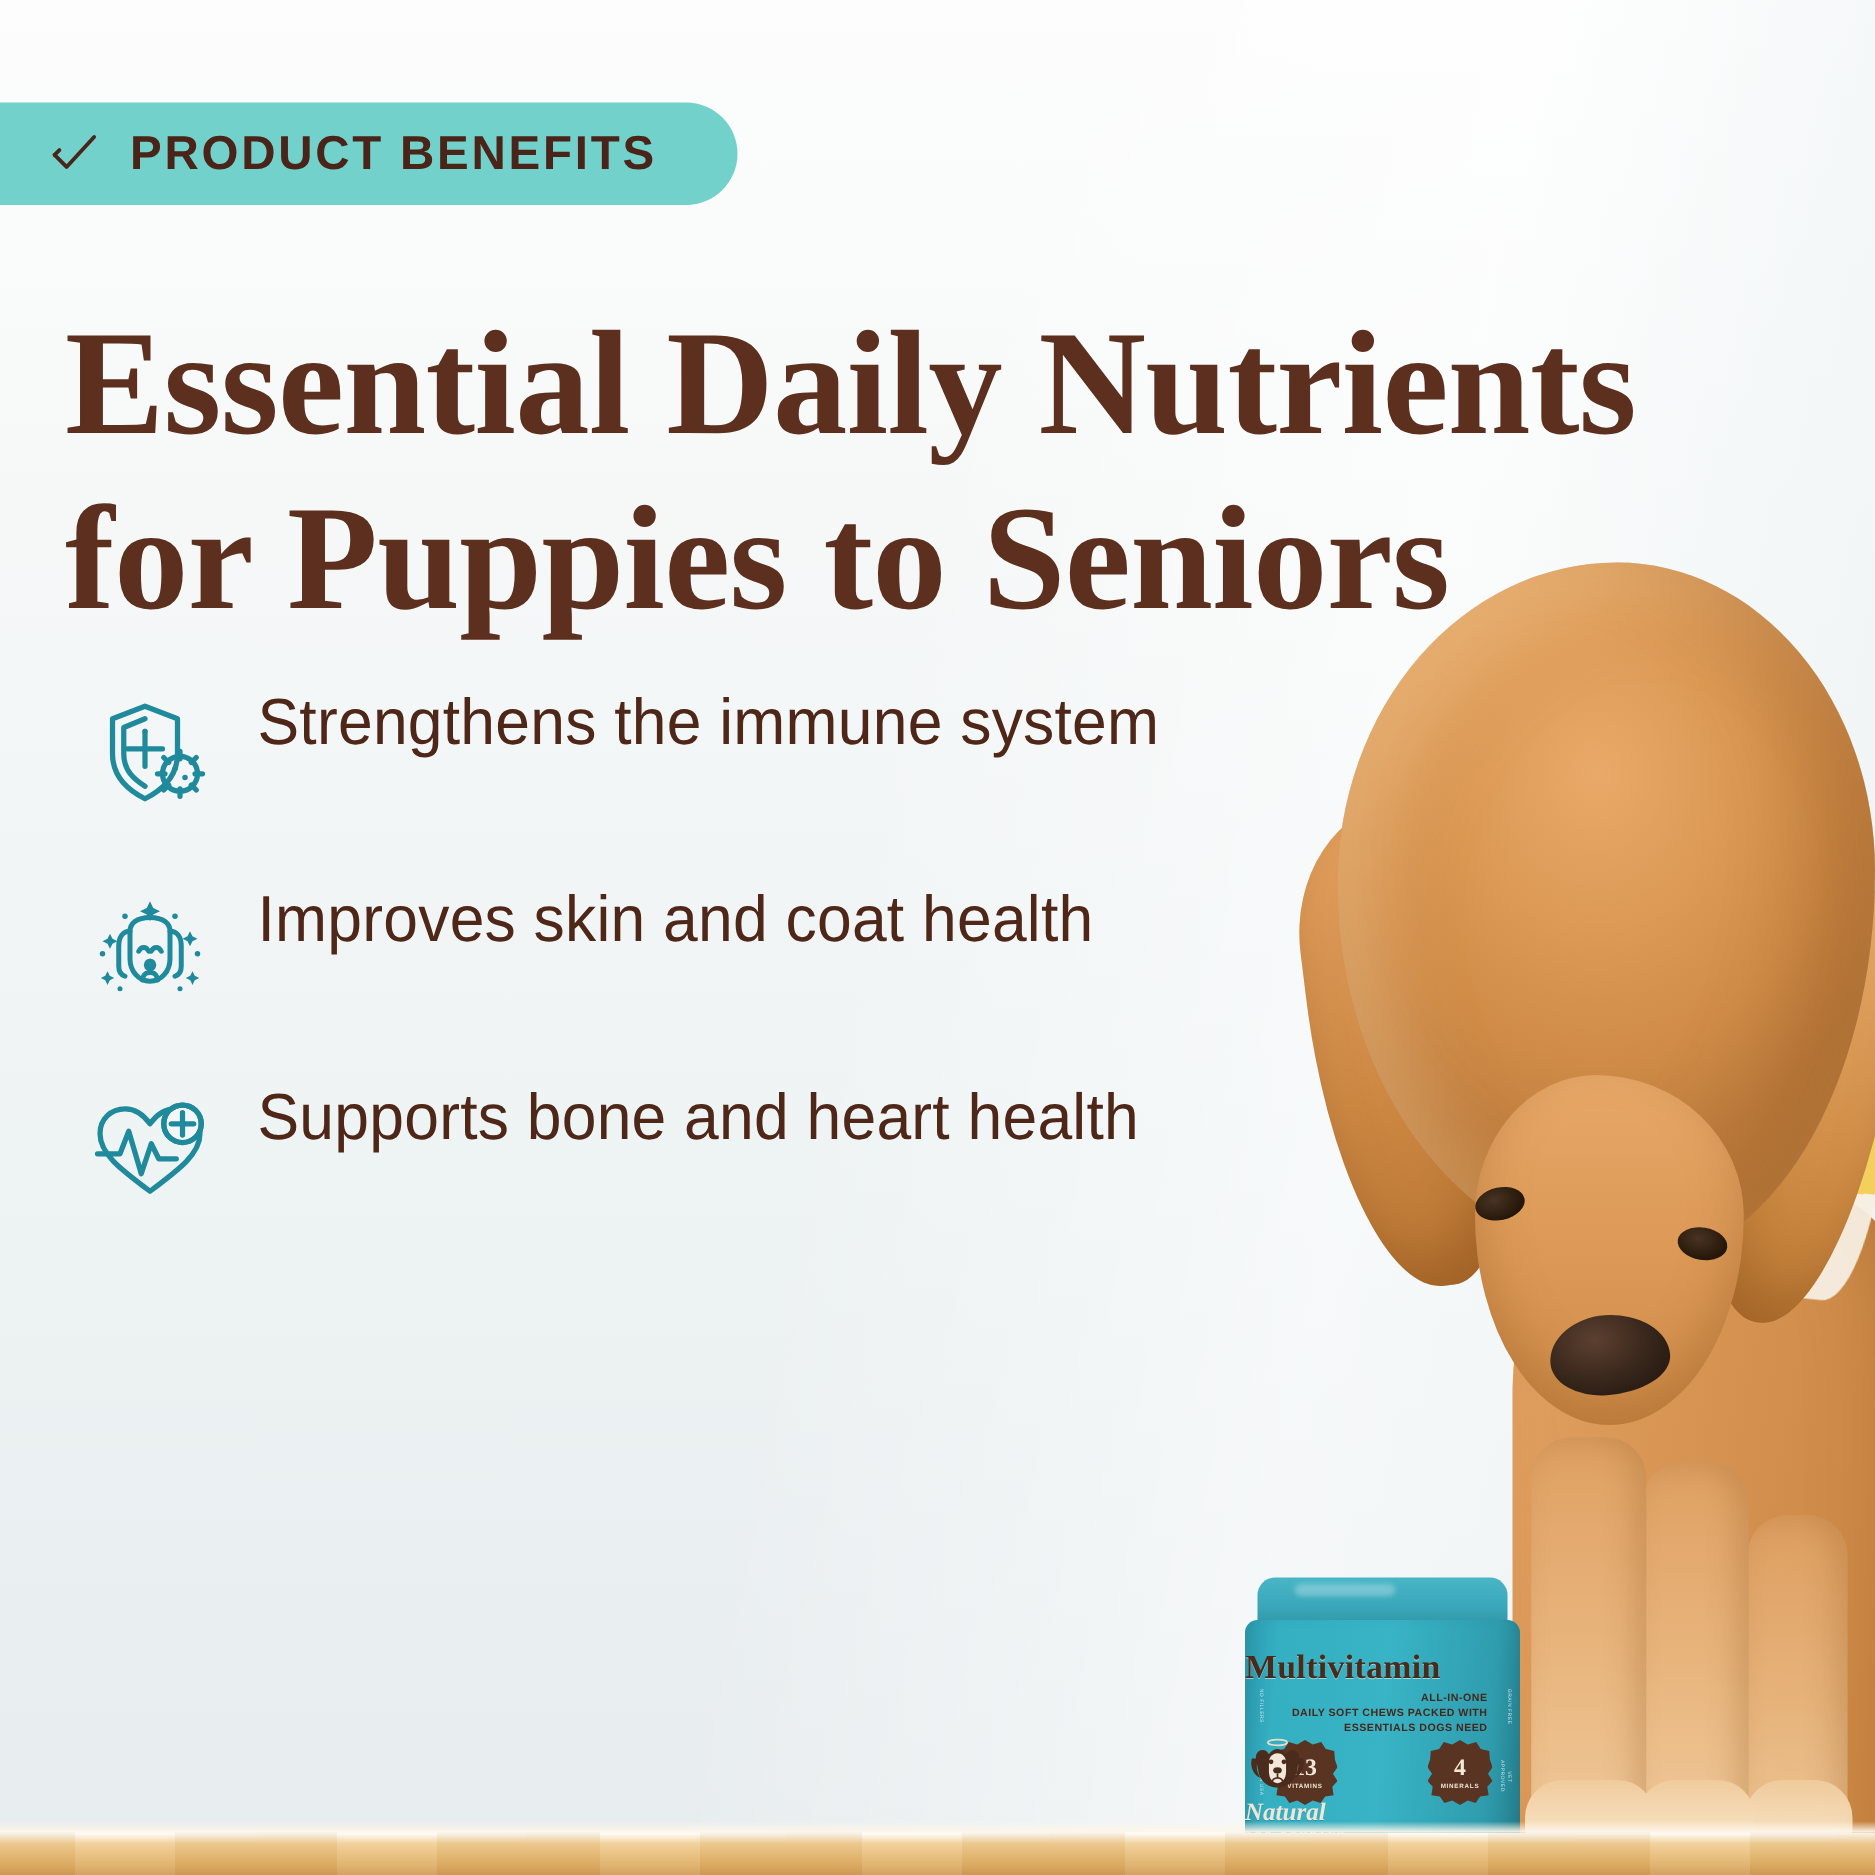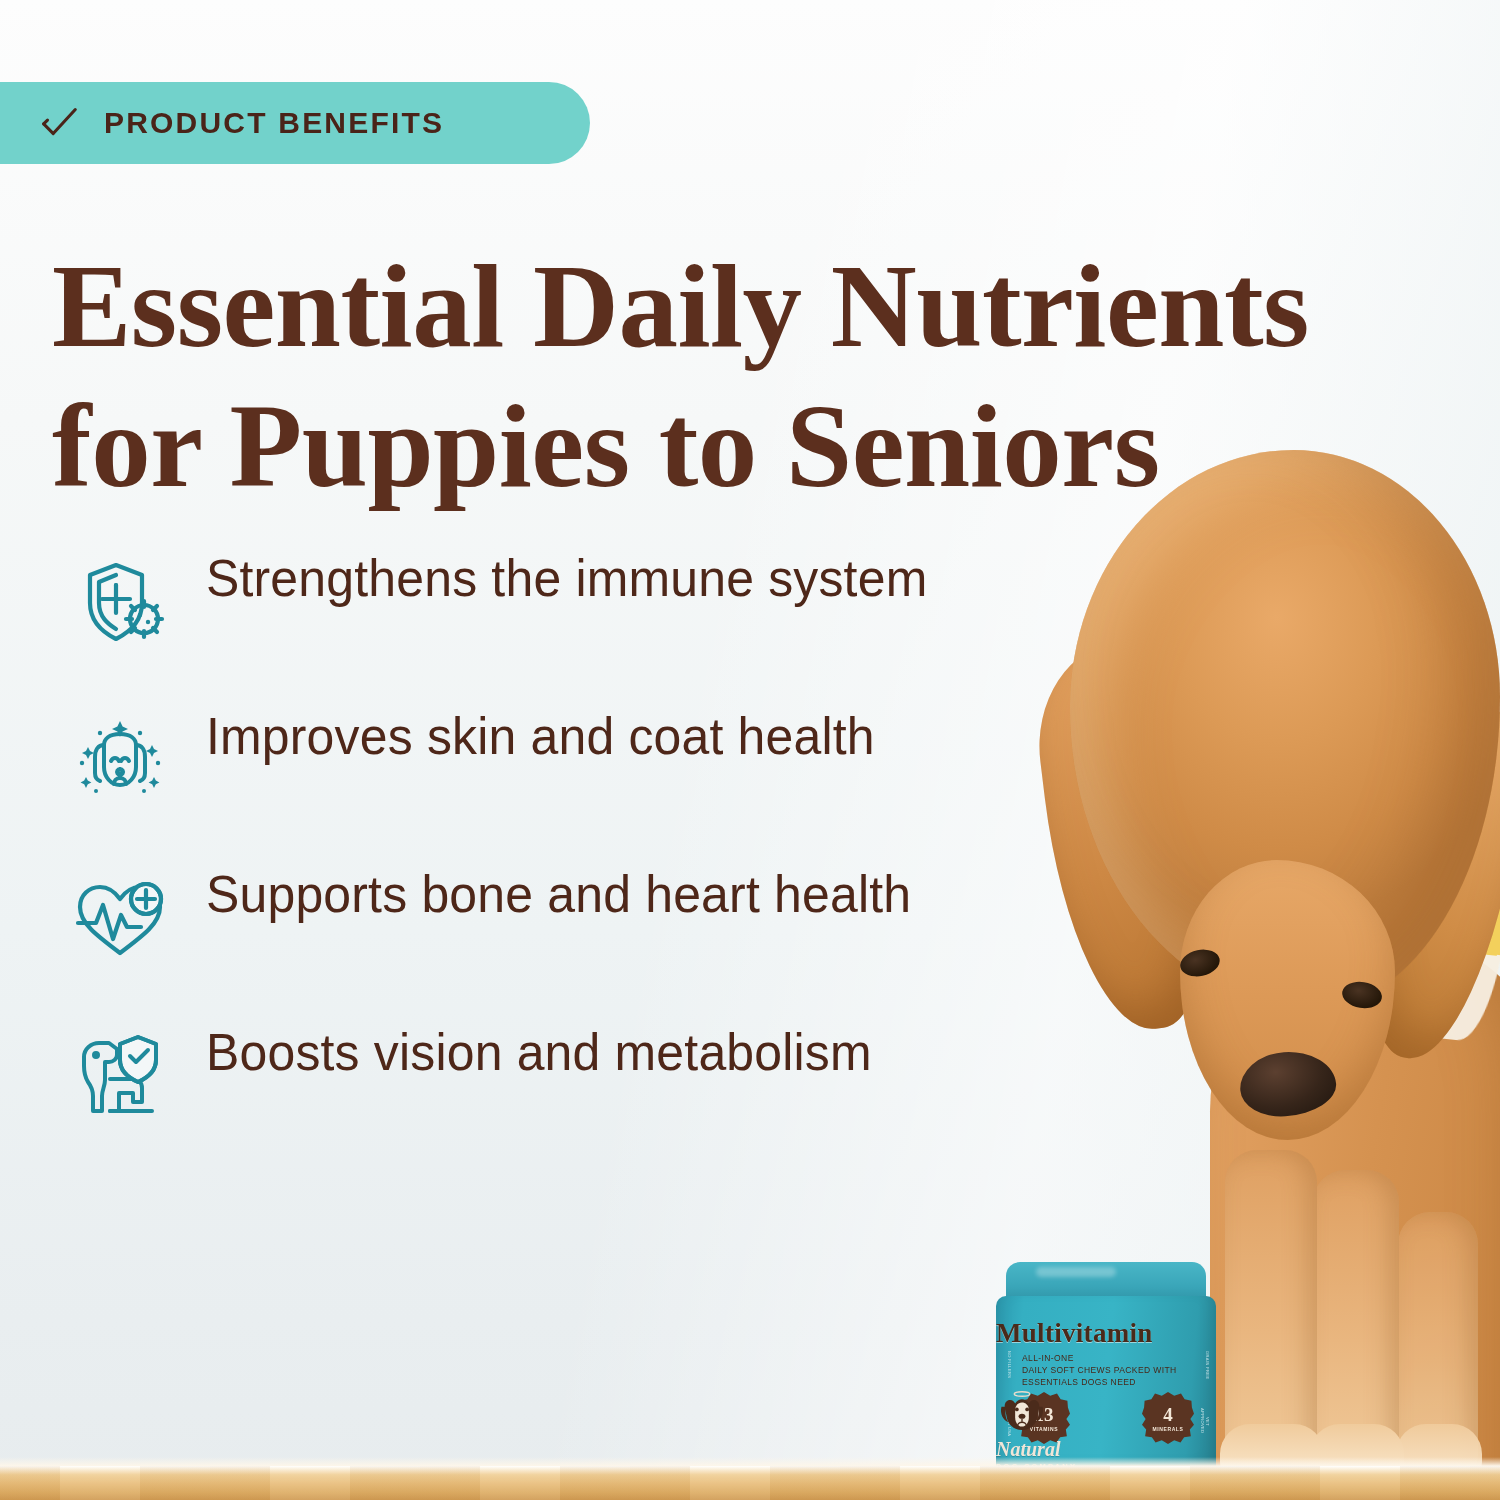--- a/index.html
+++ b/index.html
@@ -45,21 +45,21 @@
   
   .pill{
     position:absolute; left:0; top:82px;
     height:82px; width:590px;
     background:#72d2cb;
     border-radius:0 42px 42px 0;
     display:flex; align-items:center;
     padding-left:36px; gap:22px;
   }
   .pill .label{
-    font-size:30px; font-weight:700; letter-spacing:2.2px;
+    font-size:38px; font-weight:700; letter-spacing:2.2px;
     color:#4a2419; white-space:nowrap;text-align:right;
   }
   .check-ic{ width:46px; height:46px; flex:0 0 46px; }
 
   
   .headline{
     position:absolute; left:52px; top:236px; width:1410px;
     color:#5c2f1e;
     font-family:"Liberation Serif", serif;
     font-weight:700;
@@ -193,22 +193,22 @@
   .jar .title{
     position:absolute; left:0; right:0; top:22px;
     text-align:left;
     font-family:"Liberation Serif", serif;
     font-weight:700; font-size:27px; letter-spacing:.3px;
     color:#4a2a1a;
     text-shadow:0 1px 0 rgba(255,255,255,.5);
   }
   .jar .sub{
     position:absolute; left:26px; right:26px; top:56px;
-    text-align:left; color:#47281a;
-    font-size:8.5px; line-height:1.42; font-weight:400; letter-spacing:.4px;
+    text-align:right; color:#47281a;
+    font-size:8.5px; line-height:1.42; font-weight:700; letter-spacing:.4px;
   }
   .badge{
     position:absolute; top:96px; width:52px; height:52px;
     background:#5a3422;
     clip-path:polygon(50% 0%,62% 7%,75% 3%,82% 14%,95% 17%,96% 30%,100% 42%,93% 52%,
                       100% 63%,92% 72%,94% 85%,81% 87%,74% 97%,62% 93%,50% 100%,
                       38% 93%,26% 97%,19% 87%,6% 85%,8% 72%,0% 63%,7% 52%,0% 42%,
                       4% 30%,5% 17%,18% 14%,25% 3%,38% 7%);
     display:flex; flex-direction:column; align-items:center; justify-content:center;
     color:#f3e7d8;
@@ -350,37 +350,20 @@
             <path d="M8 54 h18 l7-18 10 34 8-24 6 12 h14"></path>
             <circle cx="76" cy="30" r="15" fill="#f3f7f8"></circle>
             <circle cx="76" cy="30" r="15"></circle>
             <path d="M76 21 v18 M67 30 h18"></path>
           </g>
         </svg>
       </span>
       <span class="btext">Supports bone and heart health</span>
     </div>
 
-    <div class="brow">
-      <span class="bicon">
-        <svg viewBox="0 0 100 100" width="104" height="100">
-          <g fill="none" stroke="#1f8a9c" stroke-width="4" stroke-linecap="round" stroke-linejoin="round">
-            <path d="M14 30 c0-8 7-14 15-14 h10 l8 6 v6 c0 4-4 7-8 7 h-4 v18
-                     c0 6-3 10-3 16 v15 h-9 V69 c0-6-2-10-5-14 -3-5-4-10-4-16 Z"></path>
-            <path d="M40 52 h22 c6 0 10 3 10 9 v14 h-9 V66 h-14 v18 h-9"></path>
-            <path d="M40 84 h42"></path>
-            <circle cx="26" cy="28" r="2" fill="#1f8a9c"></circle>
-            <path d="M68 10 l18 7 v16 c0 12-9 18-18 22 -9-4-18-10-18-22 V17 Z" fill="#f3f7f8"></path>
-            <path d="M68 10 l18 7 v16 c0 12-9 18-18 22 -9-4-18-10-18-22 V17 Z"></path>
-            <path d="M60 29 l6 6 12-12"></path>
-          </g>
-        </svg>
-      </span>
-      <span class="btext">Boosts vision and metabolism</span>
-    </div>
 
   </div>
 
   <div class="jar-shadow"></div>
   <div class="jar">
     <div class="lid">
       <div class="lid-hl"></div>
     </div>
     <div class="body">
 

